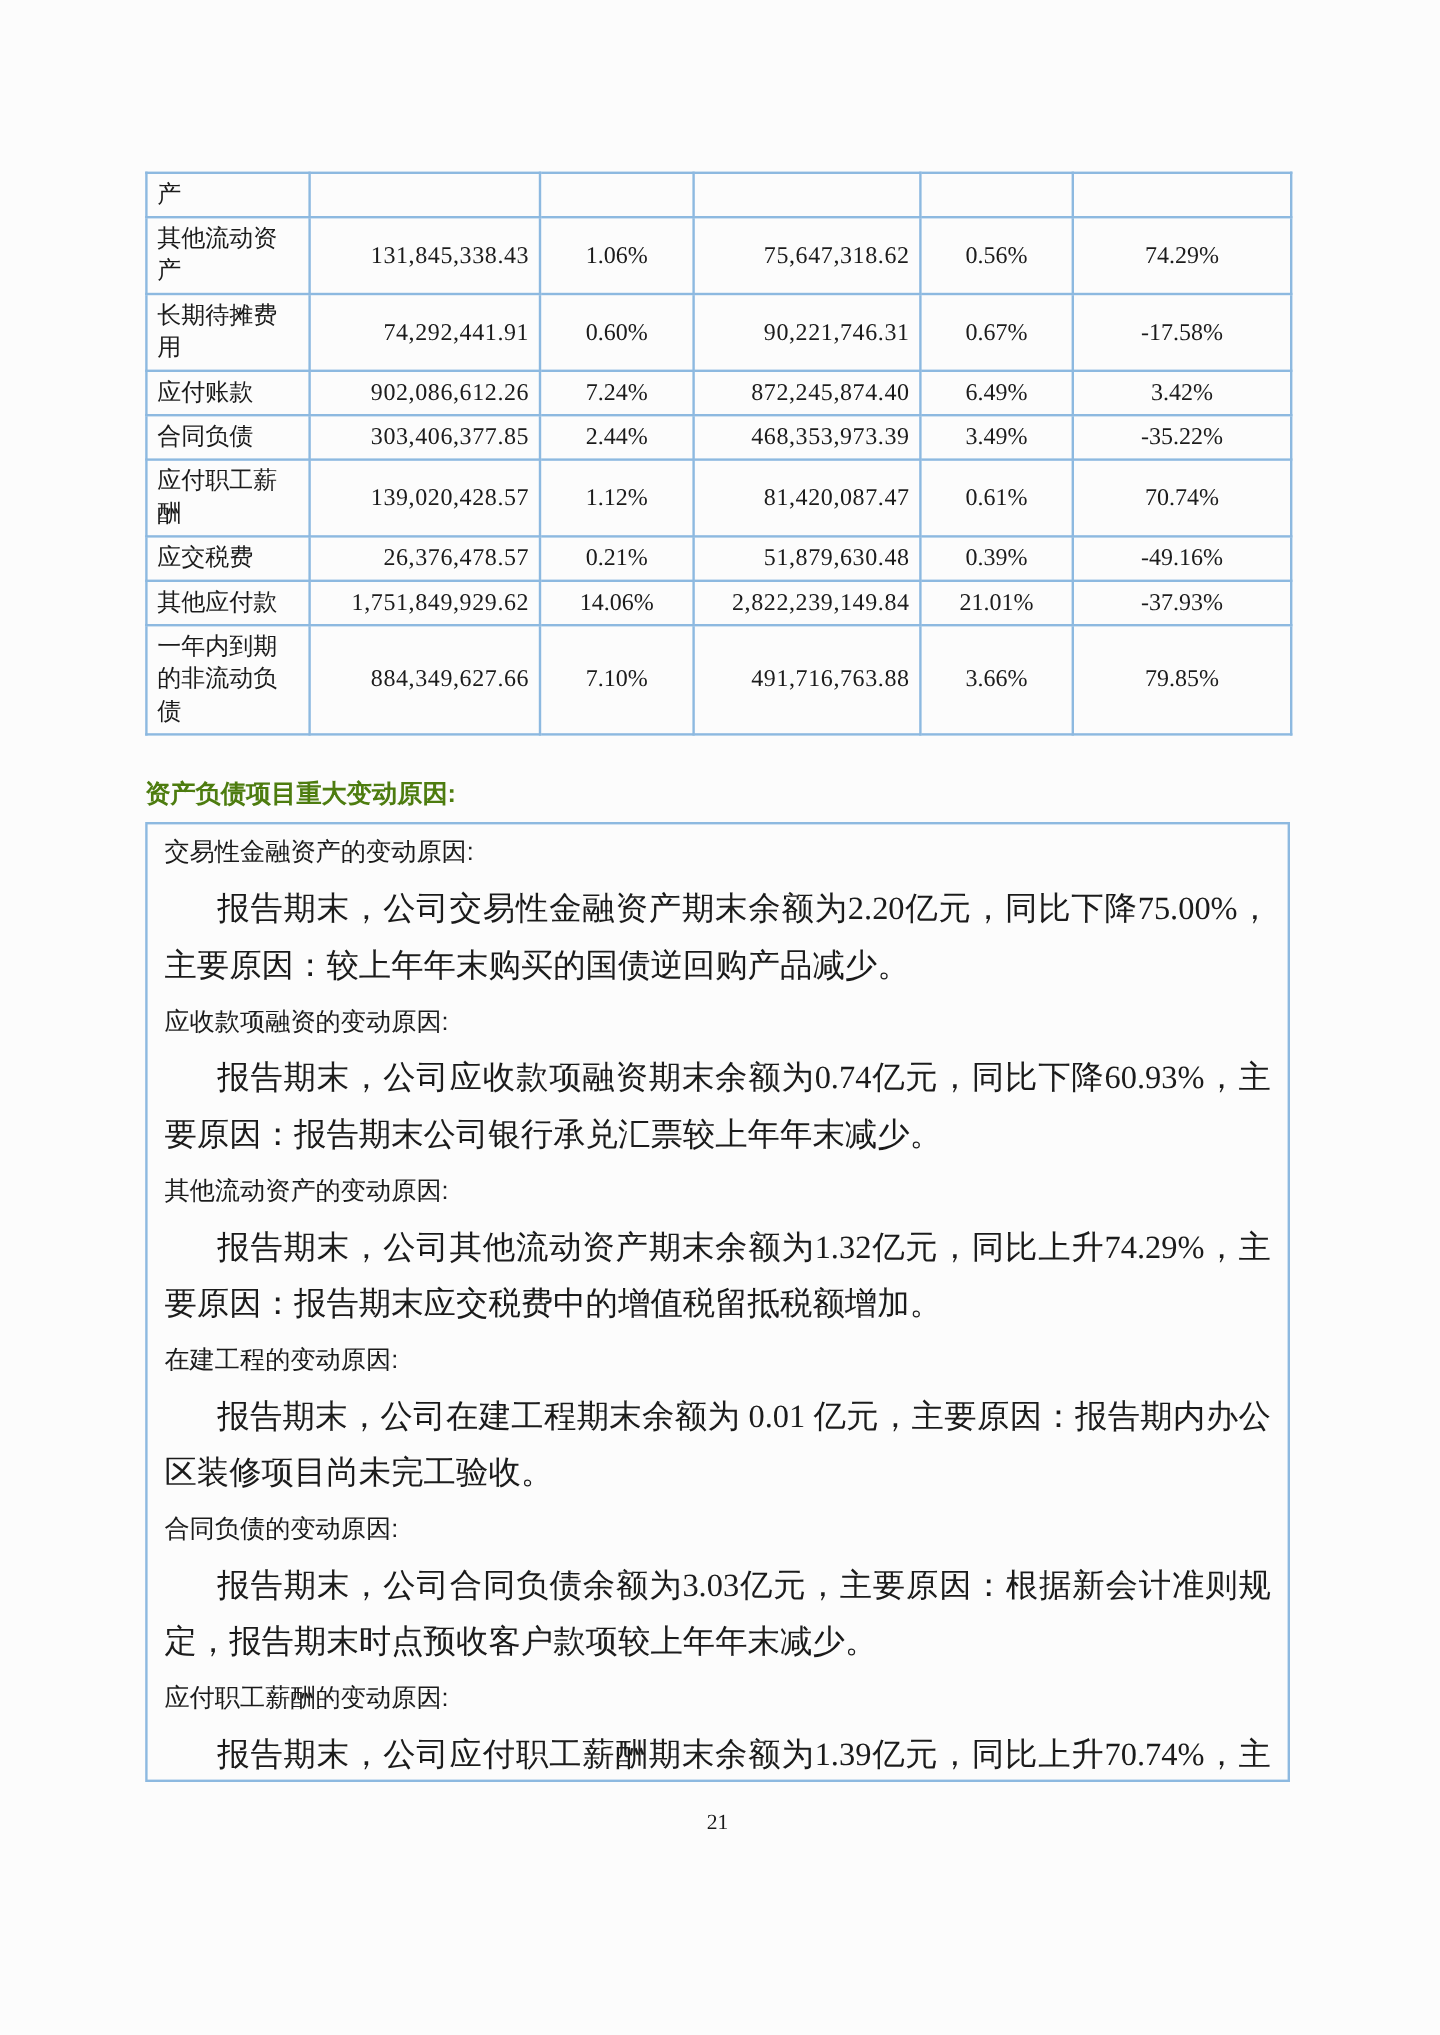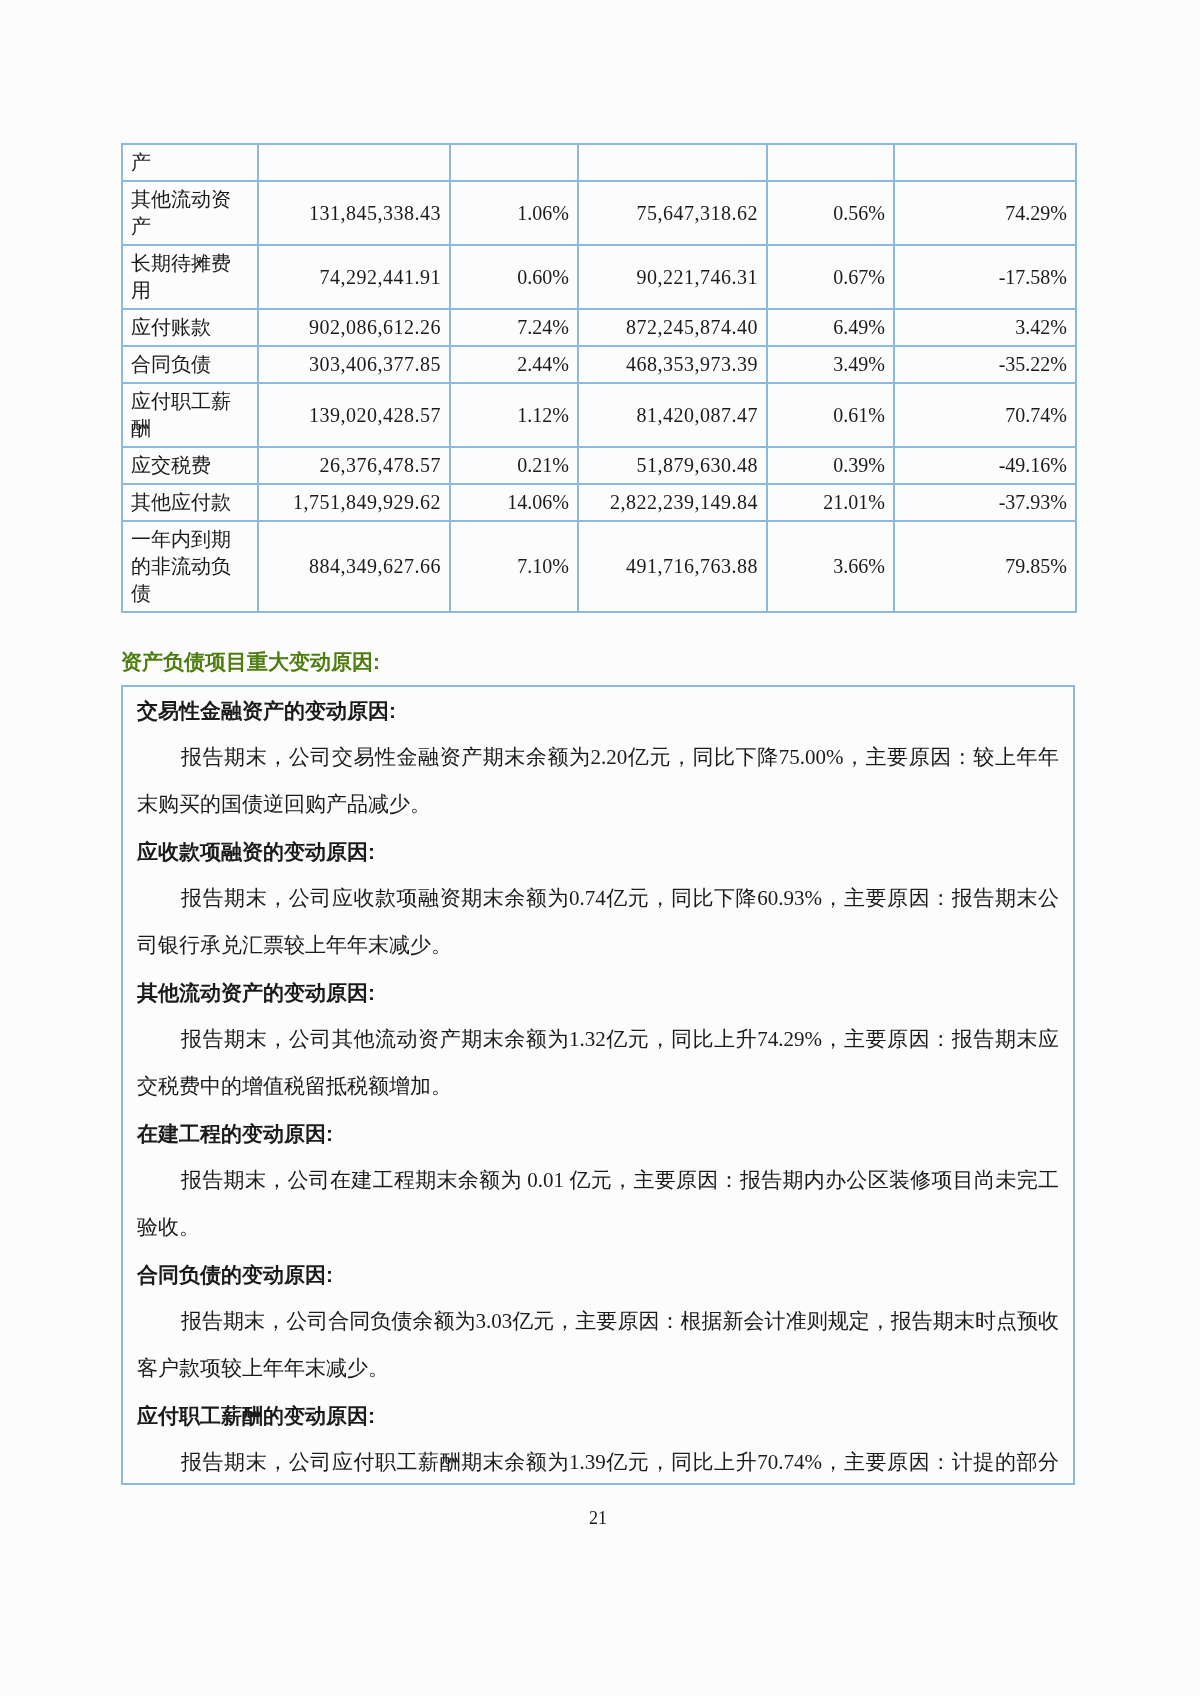--- a/index.html
+++ b/index.html
@@ -24,21 +24,21 @@
   }
   table.fin td{
     border:2px solid #8db9e0;
     line-height:27px;
     padding:4px 8px;
     vertical-align:middle;
     word-break:break-all;
   }
   td.c-label{padding-left:10px;padding-right:8px;text-align:left;}
   td.c-num{text-align:right;padding-right:18px;letter-spacing:0.5px;}
-  td.c-pct{text-align:right;padding-right:16px;}
+  td.c-pct{text-align:center;padding-right:16px;}
   
   .sec-heading{
     margin-top:34px;
     font-family:"Liberation Sans","DejaVu Sans",sans-serif;
     font-weight:bold;
     font-size:21px;
     line-height:30px;
     color:#4d7c0f;
   }
   
@@ -46,27 +46,27 @@
     margin-top:8px;
     border:2px solid #8db9e0;
     padding:0 14px;
     height:800px;
     overflow:hidden;
     box-sizing:border-box;
     background:#fcfcfc;
   }
   .reason-title{
     font-family:"Liberation Sans","DejaVu Sans",sans-serif;
-    font-weight:bold;
+    font-weight:normal;
     font-size:21px;
     line-height:47px;
     margin:0;
   }
   .reason-body{
-    font-size:21px;
+    font-size:27px;
     line-height:47px;
     margin:0;
     text-align:justify;
     text-indent:44px;
   }
   
   .page-number{
     margin-top:18px;
     width:954px;
     text-align:center;

